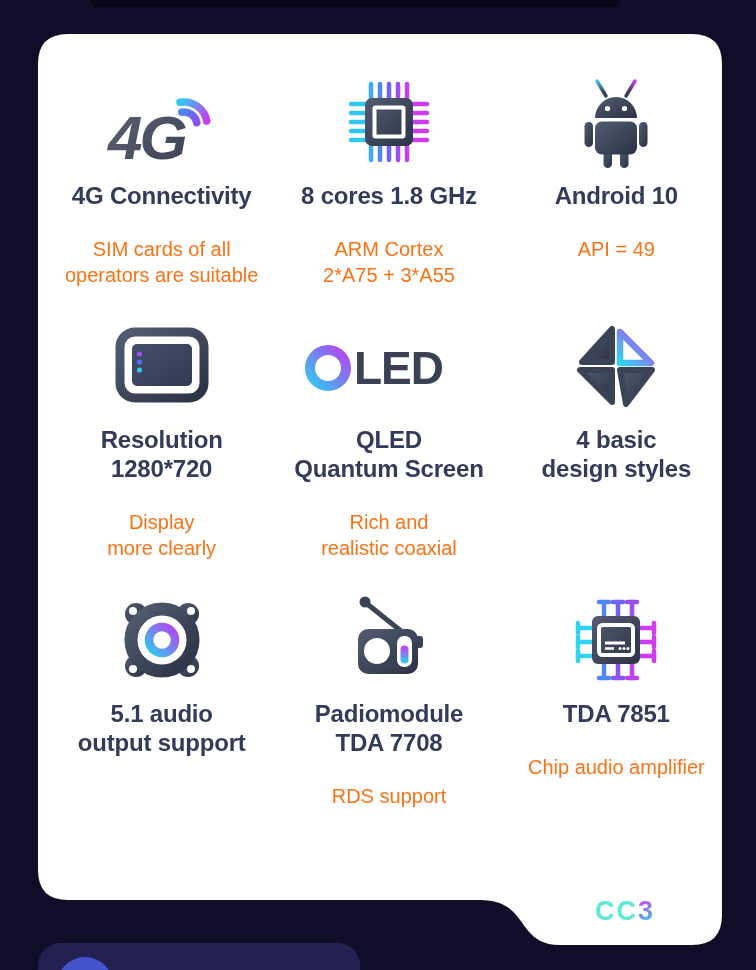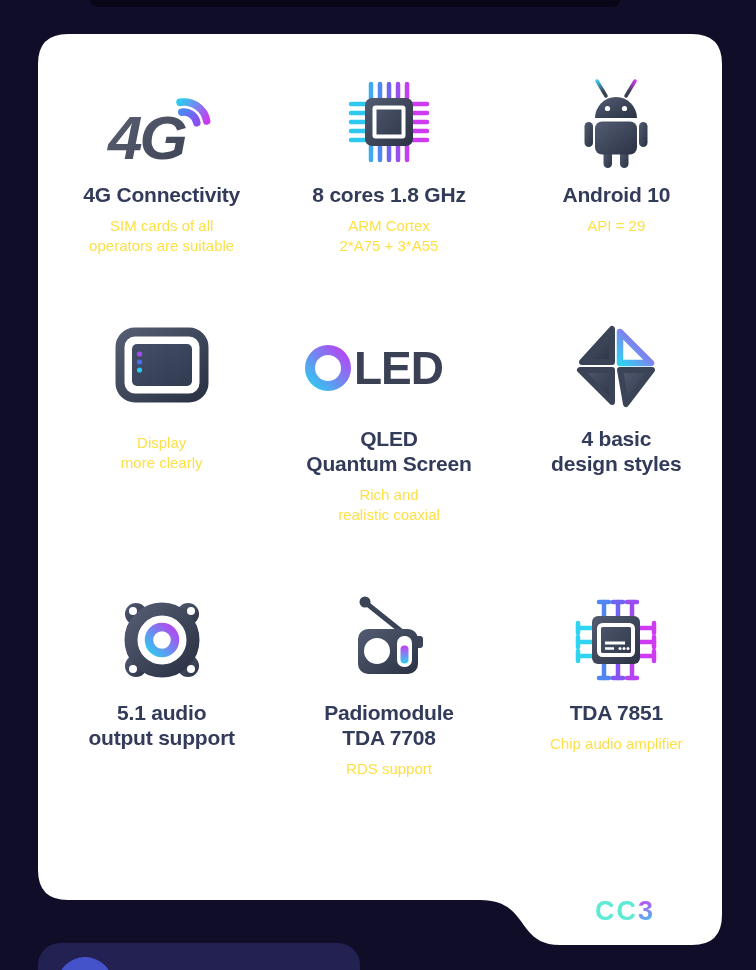--- a/index.html
+++ b/index.html
@@ -19,26 +19,26 @@
     padding:40px 24px 0 10px;
     display:grid;
     grid-template-columns:repeat(3,1fr);
     grid-template-rows:244px 274px auto;
     justify-items:center;
     text-align:center;
   }
   .cell{ display:flex; flex-direction:column; align-items:center; width:100%; }
   .icon-box{ height:96px; display:flex; align-items:center; justify-content:center; margin-bottom:10px; }
   .feat-title{
-    margin-top:2px; font-size:21px; line-height:1.2; font-weight:bold;
+    margin-top:2px; font-size:24px; line-height:1.2; font-weight:bold;
     color:#333b5a; white-space:pre-line; letter-spacing:-0.2px;
   }
   .feat-sub{
-    margin-top:9px; font-size:15px; line-height:1.32;
-    color:#fde047; white-space:pre-line;
+    margin-top:25px; font-size:20px; line-height:1.32;
+    color:#f97316; white-space:pre-line;
   }
   .logo{
     position:absolute; left:545px; top:896px; width:160px;
     text-align:center; font-size:27px; font-weight:bold; letter-spacing:2px;
   }
   .logo .cc{ color:#5eead4; }
   .logo .three{
     background:linear-gradient(160deg,#c44df0 15%,#38c8f0 90%);
     -webkit-background-clip:text; background-clip:text;
     color:transparent;
@@ -173,33 +173,35 @@
         <circle cx="41.5" cy="36.5" r="2.6" fill="#ffffff"></circle>
         <circle cx="58.5" cy="36.5" r="2.6" fill="#ffffff"></circle>
         <rect x="37.5" y="78" width="8.5" height="18" rx="4.25" fill="url(#gdark)"></rect>
         <rect x="54" y="78" width="8.5" height="18" rx="4.25" fill="url(#gdark)"></rect>
         <rect x="29" y="49.5" width="42" height="33" rx="7" fill="url(#gdark)"></rect>
         <rect x="18.5" y="50" width="8.5" height="25" rx="4.25" fill="url(#gdark)"></rect>
         <rect x="73" y="50" width="8.5" height="25" rx="4.25" fill="url(#gdark)"></rect>
       </svg>
     </div>
     <div class="feat-title">Android 10</div>
-    <div class="feat-sub">API = 29</div>
+    <div class="feat-sub">API = 49</div>
   </div>
 
   <div class="cell">
     <div class="icon-box">
       <svg width="116" height="94" viewBox="0 0 116 94">
         <rect x="16" y="13" width="84" height="66" rx="15" fill="#ffffff" stroke="url(#gdark)" stroke-width="9"></rect>
         <rect x="28" y="25" width="60" height="42" rx="5" fill="url(#gscreen)"></rect>
         <circle cx="35.5" cy="35" r="2.6" fill="#a44df0"></circle>
         <circle cx="35.5" cy="43" r="2.6" fill="#4f6df2"></circle>
         <circle cx="35.5" cy="51" r="2.6" fill="#2fc9f0"></circle>
       </svg>
     </div>
+    <div class="feat-title">Resolution
+1280*720</div>
     <div class="feat-sub">Display
 more clearly</div>
   </div>
 
   <div class="cell">
     <div class="icon-box">
       <svg width="175" height="64" viewBox="0 0 175 64">
         <circle cx="27" cy="34" r="18" fill="none" stroke="url(#gq)" stroke-width="10"></circle>
         <text x="53" y="50" font-size="46" font-weight="bold" letter-spacing="-1" fill="#3a4154">LED</text>
       </svg>

